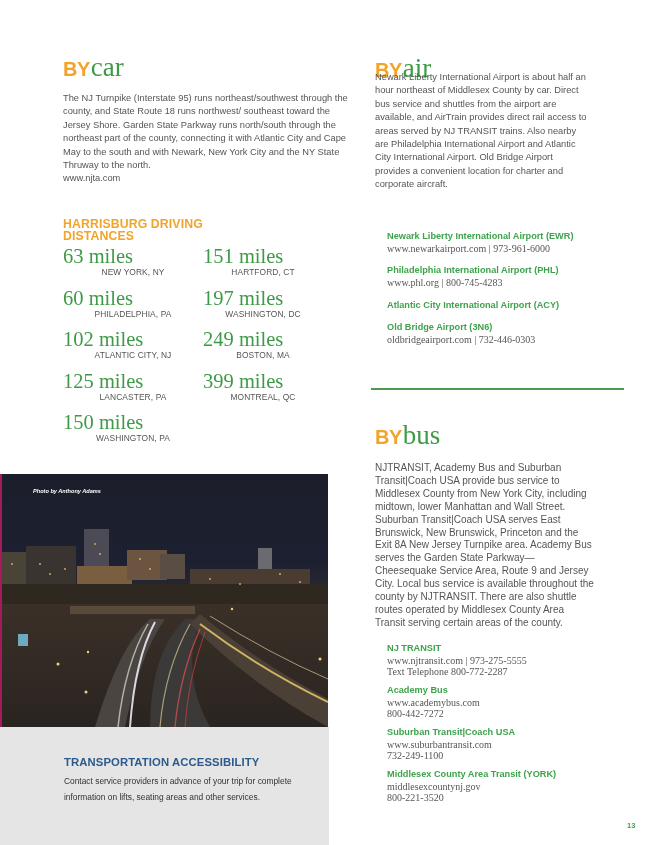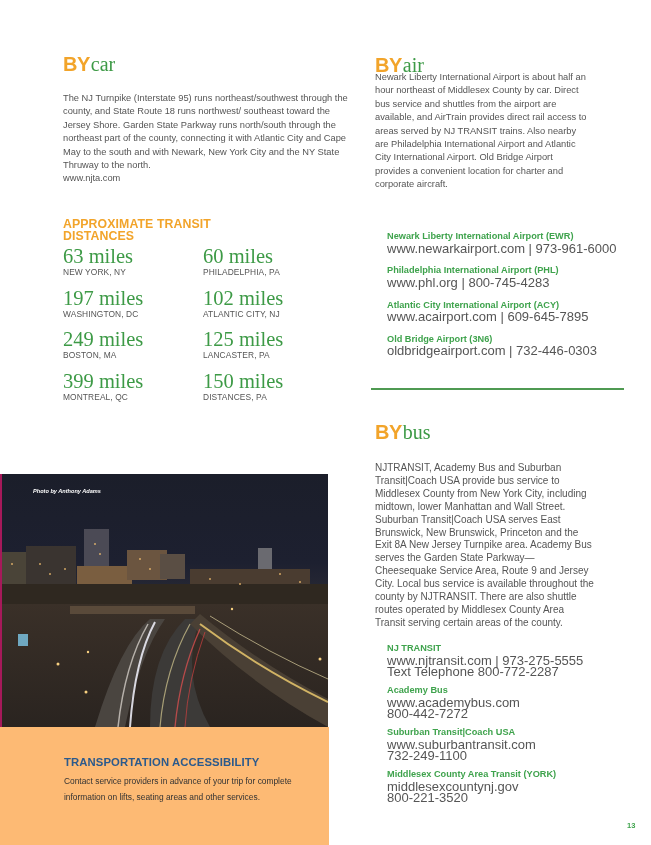--- a/index.html
+++ b/index.html
@@ -1,51 +1,51 @@
 <!DOCTYPE html>
 <html><head>
 <meta charset="utf-8">
 <style>
   * { box-sizing: border-box; margin: 0; padding: 0; }
   html, body { width: 651px; height: 845px; background: #ffffff; overflow: hidden; }
   body { position: relative; font-family: "Liberation Sans", sans-serif; color: #555555; }
 
   .by-heading { position: absolute; display: flex; align-items: baseline; line-height: 1; }
   .by-heading .by { font-family: "Liberation Sans", sans-serif; font-weight: 700; color: #f2a42a; font-size: 20px; letter-spacing: -0.5px; }
-  .by-heading .mode { font-family: "Liberation Serif", serif; color: #3d9a46; font-size: 20px; margin-left: 1px; }
+  .by-heading .mode { font-family: "Liberation Serif", serif; color: #3d9a46; font-size: 27px; margin-left: 1px; }
 
   .body-text { position: absolute; font-size: 9.3px; line-height: 13.4px; color: #555555; }
 
   
   #by-car { left: 63px; top: 54px; }
   #car-text { left: 63px; top: 92px; width: 290px; }
 
   #dist-title { position: absolute; left: 63px; top: 218px; width: 200px; font-weight: 700; color: #f2a42a; font-size: 12.3px; line-height: 12px; letter-spacing: 0.1px; }
   #distances { position: absolute; left: 63px; top: 246px; width: 260px; display: grid; grid-template-columns: 140px 120px; grid-auto-rows: 41.5px; }
   .dist-miles { font-family: "Liberation Serif", serif; color: #3d9a46; font-size: 20.5px; line-height: 20px; display: block; }
-  .dist-city { font-size: 8.4px; color: #555555; display: block; margin-top: 1px; letter-spacing: 0.1px; }
+  .dist-city { font-size: 8.4px; color: #555555; display: block; margin-top: 1px; letter-spacing: 0.1px; text-align: center; }
 
   
   #photo { position: absolute; left: 0; top: 474px; width: 328px; height: 253px; overflow: hidden; background: #1b1f2b; }
   #photo svg { display: block; }
   #photo-credit { position: absolute; left: 33px; top: 14px; color: #ffffff; font-size: 5.6px; font-weight: 700; font-style: italic; }
   #photo-edge { position: absolute; left: 0; top: 0; width: 2px; height: 100%; background: #a6195a; }
 
   
-  #access-box { position: absolute; left: 0; top: 727px; width: 329px; height: 118px; background: #fdba74; }
+  #access-box { position: absolute; left: 0; top: 727px; width: 329px; height: 118px; background: #e5e5e5; }
   #access-title { position: absolute; left: 64px; top: 29px; font-weight: 700; color: #2c5a8c; font-size: 11.3px; letter-spacing: 0.1px; }
   #access-text { position: absolute; left: 64px; top: 46px; width: 230px; font-size: 8.4px; line-height: 16.3px; color: #333333; }
 
   
   #by-air { left: 375px; top: 55px; }
   #air-text { left: 375px; top: 71px; width: 215px; }
   #air-list { position: absolute; left: 375px; top: 231px; width: 250px; }
   .contact { margin-bottom: 11.3px; margin-left: 12px; }
   .contact-name { display: block; font-weight: 700; color: #3fa34d; font-size: 9.2px; line-height: 11.5px; }
-  .contact-line { display: block; font-size: 13px; line-height: 11.5px; color: #555555; }
+  .contact-line { display: block; font-size: 10px; line-height: 11.5px; color: #555555; font-family: Liberation Serif, serif; }
 
   #air-divider { position: absolute; left: 371px; top: 388px; width: 253px; height: 1.5px; background: #4f9a52; }
 
   
   #by-bus { left: 375px; top: 422px; }
   #bus-text { left: 375px; top: 462px; width: 220px; font-size: 10px; line-height: 12.9px; }
   #bus-list { position: absolute; left: 375px; top: 643px; width: 260px; }
   #bus-list .contact { margin-bottom: 7.5px; }
 
   #footer { position: absolute; left: 414px; top: 860px; font-size: 8.3px; color: #555555; }
@@ -57,29 +57,33 @@
 <div id="by-car" class="by-heading">
   <span class="by">BY</span>
   <span class="mode">car</span>
 </div>
 <div id="car-text" class="body-text">
   <span>The NJ Turnpike (Interstate 95) runs northeast/southwest through the county, and State Route 18 runs northwest/ southeast toward the Jersey Shore. Garden State Parkway runs north/south through the northeast part of the county, connecting it with Atlantic City and Cape May to the south and with Newark, New York City and the NY State Thruway to the north.</span><br>
   <span>www.njta.com</span>
 </div>
 
 <div id="dist-title">
-  <span>APPROXIMATE TRANSIT</span><br>
+  <span>HARRISBURG DRIVING</span><br>
   <span>DISTANCES</span>
 </div>
 <div id="distances">
   <div>
       <span class="dist-miles">63 miles</span>
       <span class="dist-city">NEW YORK, NY</span>
     </div>
   <div>
+      <span class="dist-miles">151 miles</span>
+      <span class="dist-city">HARTFORD, CT</span>
+    </div>
+  <div>
       <span class="dist-miles">60 miles</span>
       <span class="dist-city">PHILADELPHIA, PA</span>
     </div>
   <div>
       <span class="dist-miles">197 miles</span>
       <span class="dist-city">WASHINGTON, DC</span>
     </div>
   <div>
       <span class="dist-miles">102 miles</span>
       <span class="dist-city">ATLANTIC CITY, NJ</span>
@@ -91,21 +95,21 @@
   <div>
       <span class="dist-miles">125 miles</span>
       <span class="dist-city">LANCASTER, PA</span>
     </div>
   <div>
       <span class="dist-miles">399 miles</span>
       <span class="dist-city">MONTREAL, QC</span>
     </div>
   <div>
       <span class="dist-miles">150 miles</span>
-      <span class="dist-city">DISTANCES, PA</span>
+      <span class="dist-city">WASHINGTON, PA</span>
     </div>
 </div>
 
 <div id="photo">
   <svg width="328" height="253" viewBox="0 0 328 253">
     <defs>
       <linearGradient id="sky" x1="0" y1="0" x2="0" y2="1">
         <stop offset="0" stop-color="#1b1e2a"></stop>
         <stop offset="0.35" stop-color="#1d2030"></stop>
         <stop offset="0.5" stop-color="#2a2a35"></stop>
@@ -189,21 +193,20 @@
   <div class="contact">
     <span class="contact-name">Newark Liberty International Airport (EWR)</span>
     <span class="contact-line">www.newarkairport.com | 973-961-6000</span>
   </div>
   <div class="contact">
     <span class="contact-name">Philadelphia International Airport (PHL)</span>
     <span class="contact-line">www.phl.org | 800-745-4283</span>
   </div>
   <div class="contact">
     <span class="contact-name">Atlantic City International Airport (ACY)</span>
-    <span class="contact-line">www.acairport.com | 609-645-7895</span>
   </div>
   <div class="contact">
     <span class="contact-name">Old Bridge Airport (3N6)</span>
     <span class="contact-line">oldbridgeairport.com | 732-446-0303</span>
   </div>
 </div>
 
 <div id="air-divider"></div>
 
 <div id="by-bus" class="by-heading">

